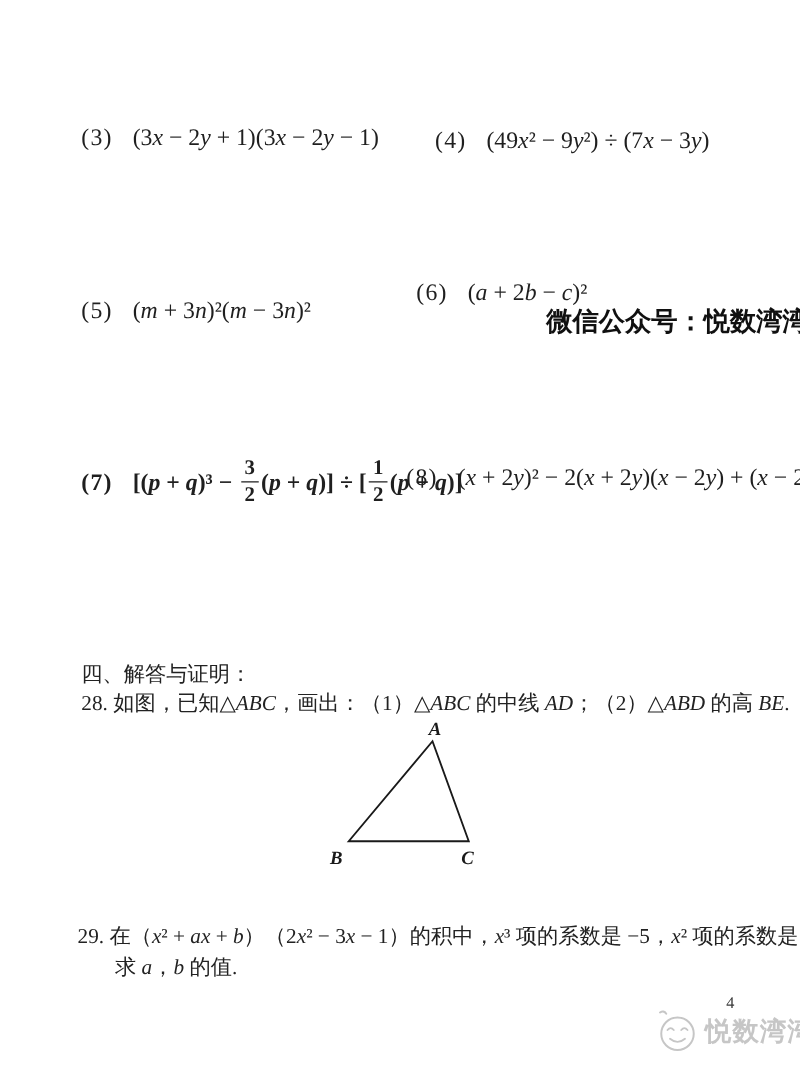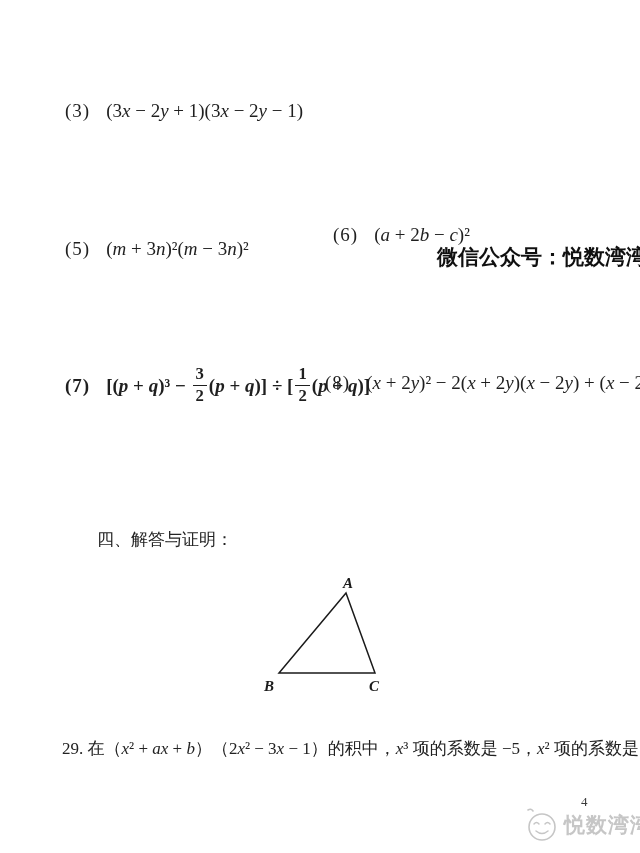--- a/index.html
+++ b/index.html
@@ -91,46 +91,51 @@
   }
 </style>
 </head>
 <body>
 
 <div class="page">
 
   <div class="problem" style="left:65px; top:100px;">
     <span class="plabel">(3)</span><span class="math">(3<i>x</i> − 2<i>y</i> + 1)(3<i>x</i> − 2<i>y</i> − 1)</span>
   </div>
+  <div class="problem" style="left:348px; top:102px;">
+    <span class="plabel">(4)</span><span class="math">(49<i>x</i>² − 9<i>y</i>²) ÷ (7<i>x</i> − 3<i>y</i>)</span>
+  </div>
 
   <div class="problem" style="left:65px; top:238px;text-align:right;">
     <span class="plabel">(5)</span><span class="math">(<i>m</i> + 3<i>n</i>)²(<i>m</i> − 3<i>n</i>)²</span>
   </div>
   <div class="problem" style="left:333px; top:224px;">
     <span class="plabel">(6)</span><span class="math">(<i>a</i> + 2<i>b</i> − <i>c</i>)²</span>
   </div>
   <div class="wechat-note">微信公众号：悦数湾湾</div>
 
   <div class="problem" style="left:65px; top:366px;font-weight:bold;">
     <span class="plabel">(7)</span><span class="math">[(<i>p</i> + <i>q</i>)³ − <span class="frac"><span class="num">3</span><span class="den">2</span></span>(<i>p</i> + <i>q</i>)] ÷ [<span class="frac"><span class="num">1</span><span class="den">2</span></span>(<i>p</i> + <i>q</i>)]</span>
   </div>
   <div class="problem" style="left:325px; top:372px;">
     <span class="plabel">(8)</span><span class="math">(<i>x</i> + 2<i>y</i>)² − 2(<i>x</i> + 2<i>y</i>)(<i>x</i> − 2<i>y</i>) + (<i>x</i> − 2)²</span>
   </div>
 
-  <div class="cjk-line" style="left:65px; top:528px;margin-left:32px;">四、解答与证明：</div>
+  <div class="cjk-line" style="left:65px; top:528px;">四、解答与证明：</div>
+  <div class="cjk-line math" style="left:65px; top:551px;">28.  如图，已知△<i>ABC</i>，画出：（1）△<i>ABC</i> 的中线 <i>AD</i>；（2）△<i>ABD</i> 的高 <i>BE</i>.</div>
 
   <svg class="figure" viewBox="0 0 150 122">
     <polygon points="88,16 21,96 117,96" fill="none" stroke="#1a1a1a" stroke-width="1.5"></polygon>
     <text x="90" y="11" text-anchor="middle">A</text>
     <text x="11" y="114" text-anchor="middle">B</text>
     <text x="116" y="114" text-anchor="middle">C</text>
   </svg>
 
   <div class="cjk-line math" style="left:62px; top:737px;">29.  在（<i>x</i>² + <i>ax</i> + <i>b</i>）（2<i>x</i>² − 3<i>x</i> − 1）的积中，<i>x</i>³ 项的系数是 −5，<i>x</i>² 项的系数是 −6，</div>
+  <div class="cjk-line math" style="left:92px; top:762px;">求 <i>a</i>，<i>b</i> 的值.</div>
 
   <div class="page-number">4</div>
   <div class="watermark">
     <svg width="36" height="38" viewBox="0 0 36 38">
       <path d="M 4 4 q 3 -2 5 1" fill="none" stroke="#c6c6c6" stroke-width="1.6" stroke-linecap="round"></path>
       <circle cx="18" cy="21" r="13" fill="none" stroke="#c6c6c6" stroke-width="1.6"></circle>
       <path d="M 10 18 q 2.5 -3 5 0" fill="none" stroke="#c6c6c6" stroke-width="1.5" stroke-linecap="round"></path>
       <path d="M 21 18 q 2.5 -3 5 0" fill="none" stroke="#c6c6c6" stroke-width="1.5" stroke-linecap="round"></path>
       <path d="M 12 25 q 6 5 12 0" fill="none" stroke="#c6c6c6" stroke-width="1.5" stroke-linecap="round"></path>
     </svg>

